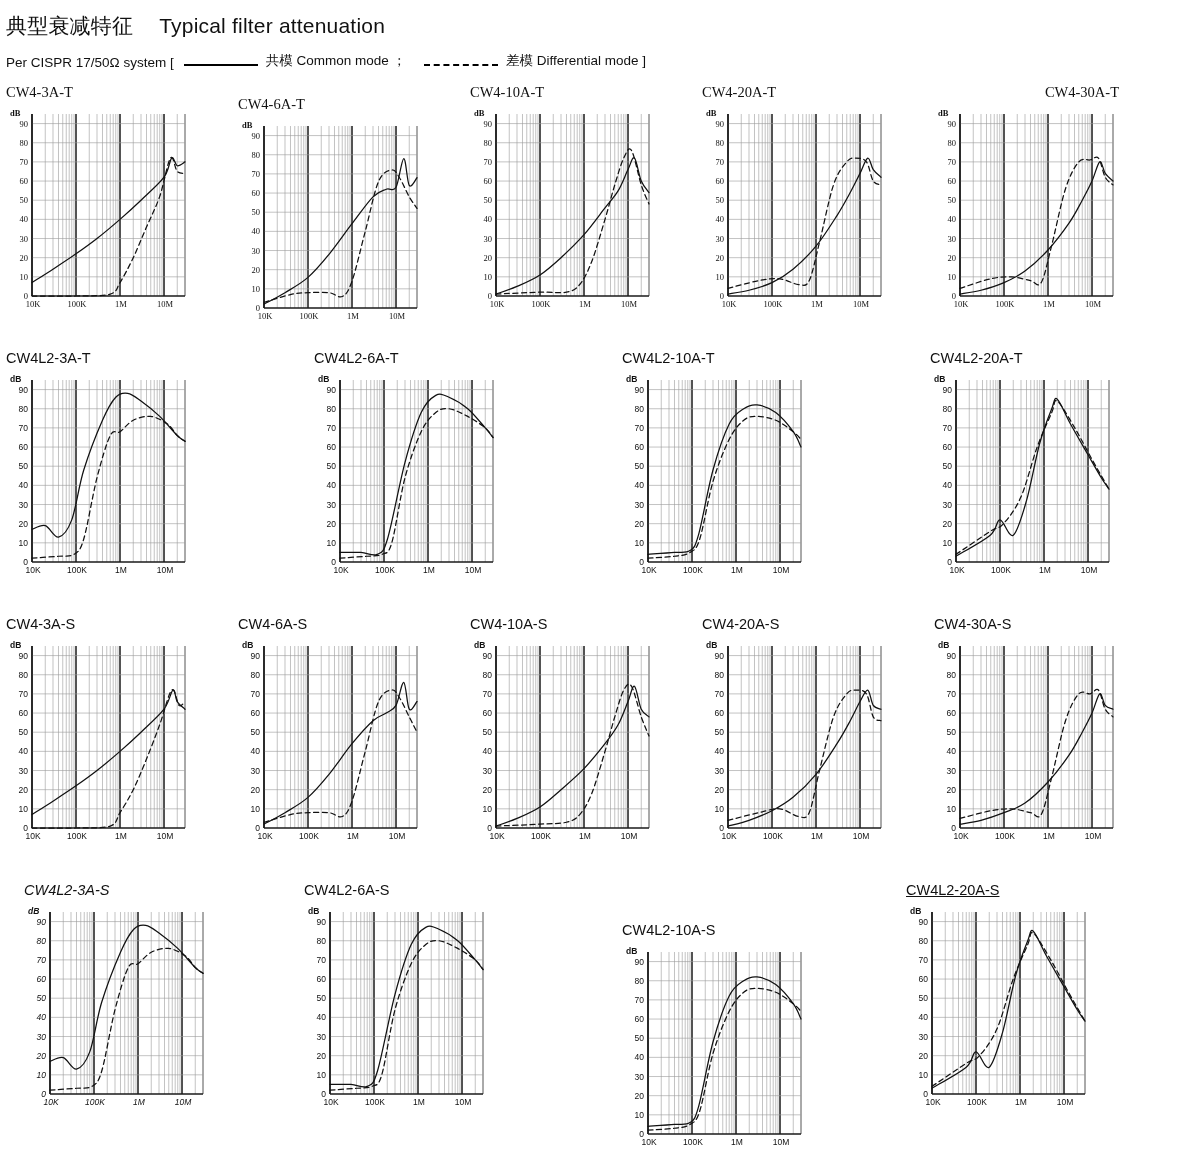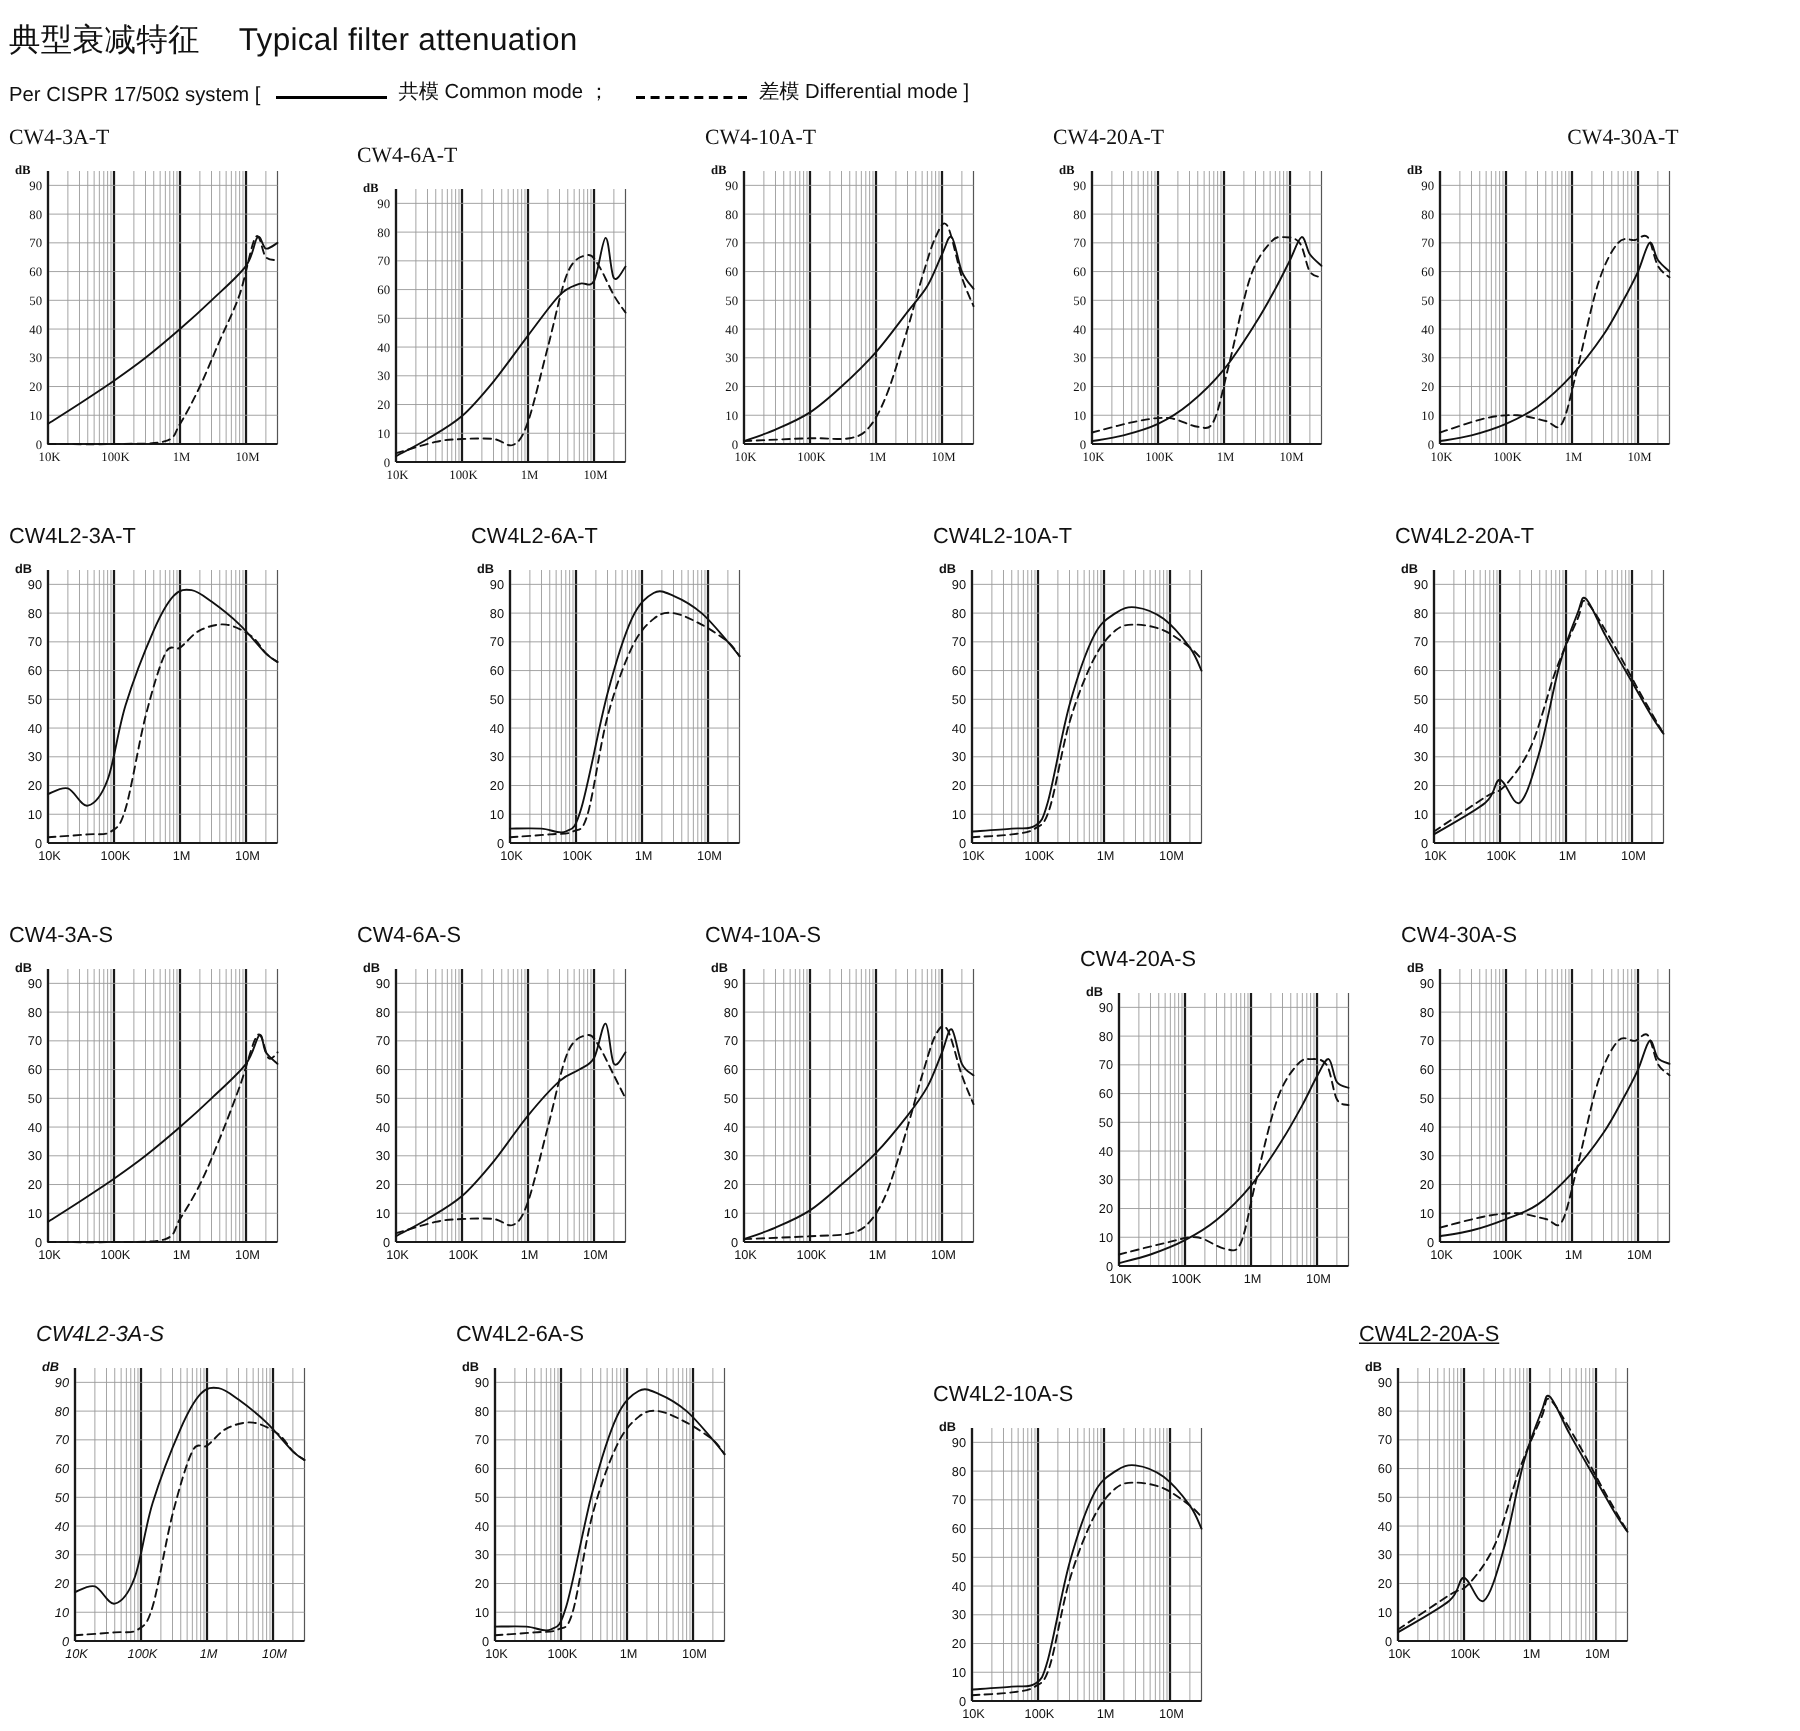--- a/index.html
+++ b/index.html
@@ -873,21 +873,21 @@
               <text x="4" y="12" class="axis-unit" fill="#111">dB</text>
               <text x="27.00" y="203" text-anchor="middle" class="xtick-lbl" fill="#111">10K</text>
               <text x="71.00" y="203" text-anchor="middle" class="xtick-lbl" fill="#111">100K</text>
               <text x="115.00" y="203" text-anchor="middle" class="xtick-lbl" fill="#111">1M</text>
               <text x="159.01" y="203" text-anchor="middle" class="xtick-lbl" fill="#111">10M</text>
               <path d="M 26.00 190.08 C 29.50 188.81, 39.66 185.61, 46.99 182.42 C 54.33 179.23, 62.67 175.72, 70.00 170.93 C 77.34 166.14, 83.66 160.07, 91.00 153.68 C 98.33 147.30, 106.67 140.27, 114.00 132.61 C 121.34 124.95, 129.29 115.05, 135.00 107.71 C 140.70 100.36, 144.41 95.57, 148.24 88.55 C 152.08 81.52, 155.31 71.94, 158.01 65.56 C 160.70 59.17, 162.23 48.95, 164.44 50.23 C 166.64 51.51, 168.82 68.11, 171.25 73.22 C 173.68 78.33, 177.71 79.61, 179.00 80.88" fill="none" stroke="#111" stroke-width="1.25" stroke-linecap="round" stroke-linejoin="round"></path>
               <path d="M 26.00 190.08 C 33.33 189.76, 58.25 188.81, 70.00 188.17 C 81.75 187.53, 89.87 187.85, 96.49 186.25 C 103.12 184.66, 105.53 183.38, 109.74 178.59 C 113.95 173.80, 117.54 168.05, 121.75 157.52 C 125.96 146.98, 131.16 128.14, 135.00 115.37 C 138.83 102.60, 141.64 91.10, 144.76 80.88 C 147.88 70.67, 150.95 59.17, 153.74 54.06 C 156.53 48.95, 158.57 45.76, 161.49 50.23 C 164.41 54.70, 168.33 72.58, 171.25 80.88 C 174.17 89.19, 177.71 96.85, 179.00 100.04" fill="none" stroke="#111" stroke-width="1.25" stroke-linecap="round" stroke-linejoin="round" stroke-dasharray="5,3.5"></path>
             </svg>
           </div>
         </div>
-        <div class="cell" style="left: 720px; top: 0px; margin-top: 16px;">
+        <div class="cell" style="left: 702px; top: 0px;">
           <div class="title">CW4-20A-S</div>
           <div class="plot">
             <svg width="185" height="210" viewBox="0 0 185 210">
               <line x1="26.00" y1="10" x2="26.00" y2="192" stroke="#1a1a1a" stroke-width="1.5"></line>
               <line x1="39.25" y1="10" x2="39.25" y2="192" stroke="#9a9a9a" stroke-width="0.6"></line>
               <line x1="46.99" y1="10" x2="46.99" y2="192" stroke="#9a9a9a" stroke-width="0.6"></line>
               <line x1="52.49" y1="10" x2="52.49" y2="192" stroke="#9a9a9a" stroke-width="0.6"></line>
               <line x1="56.76" y1="10" x2="56.76" y2="192" stroke="#9a9a9a" stroke-width="0.6"></line>
               <line x1="60.24" y1="10" x2="60.24" y2="192" stroke="#9a9a9a" stroke-width="0.6"></line>
               <line x1="63.19" y1="10" x2="63.19" y2="192" stroke="#9a9a9a" stroke-width="0.6"></line>

